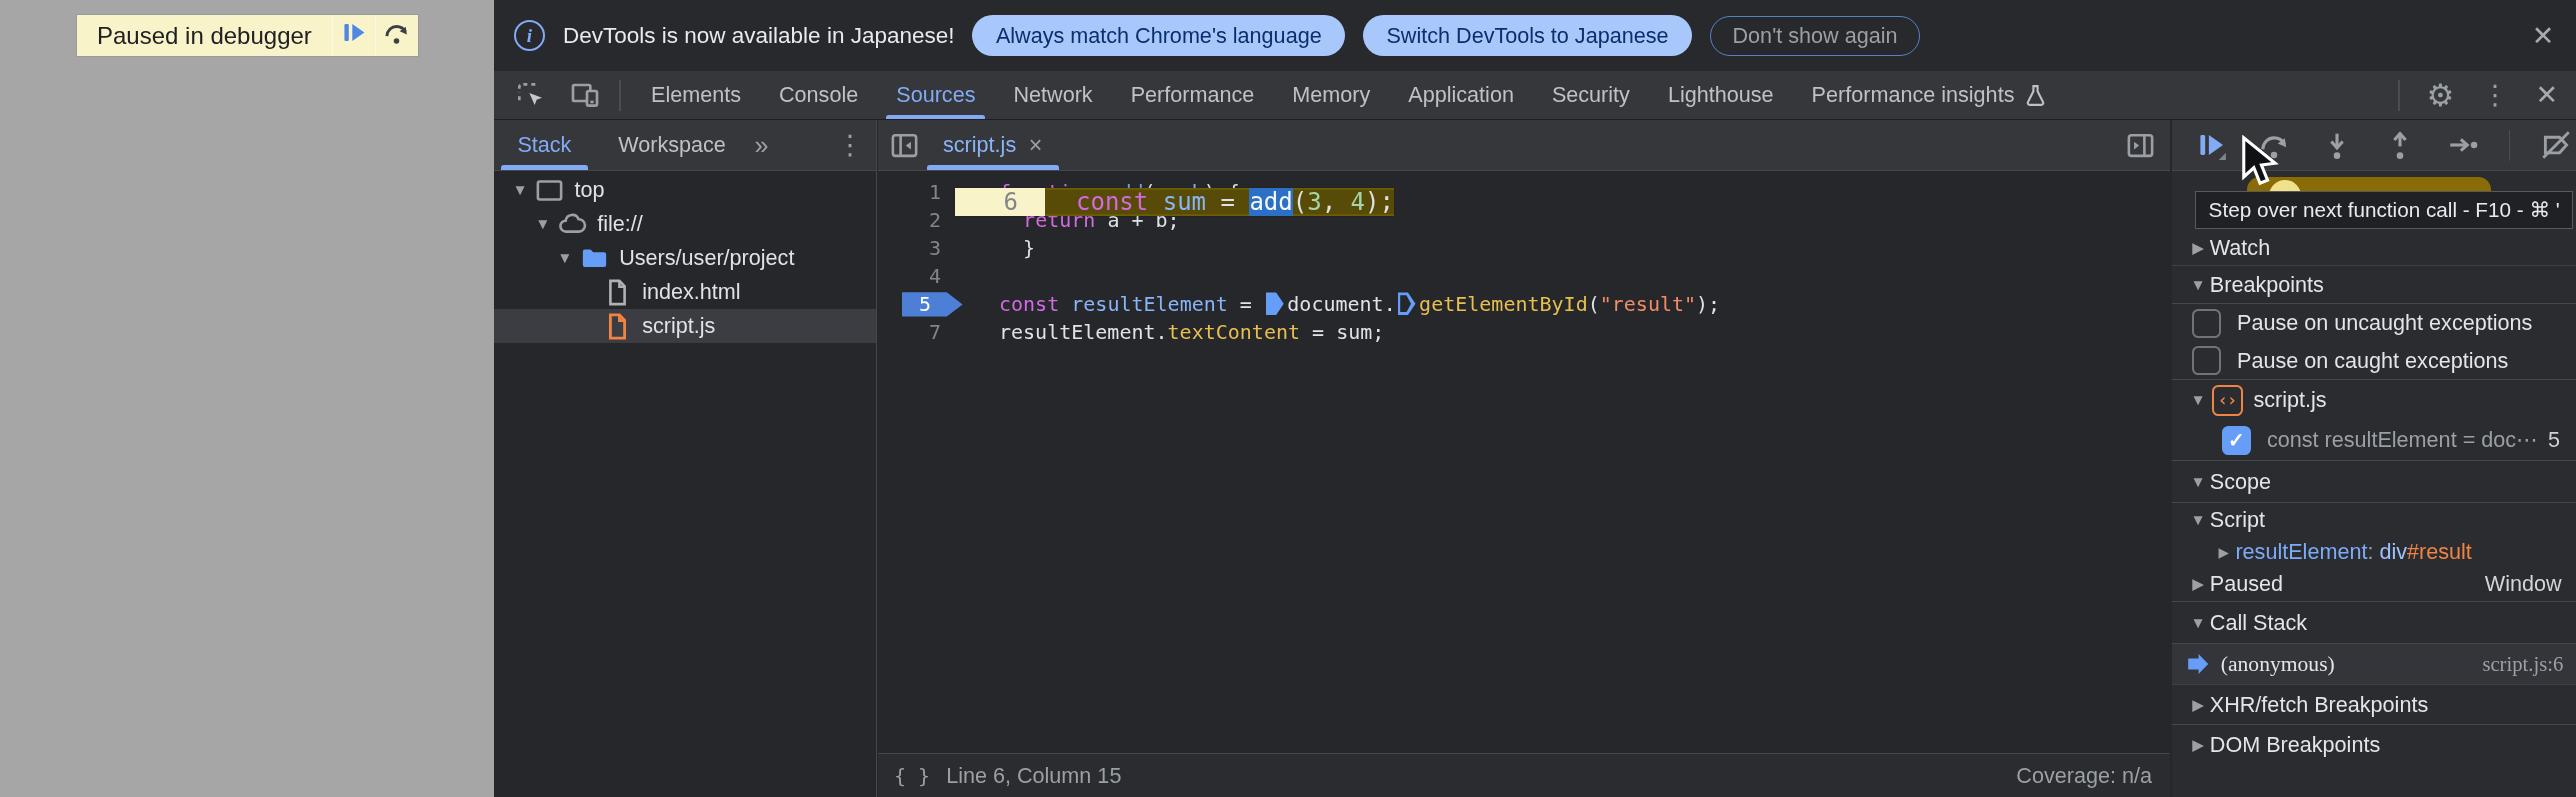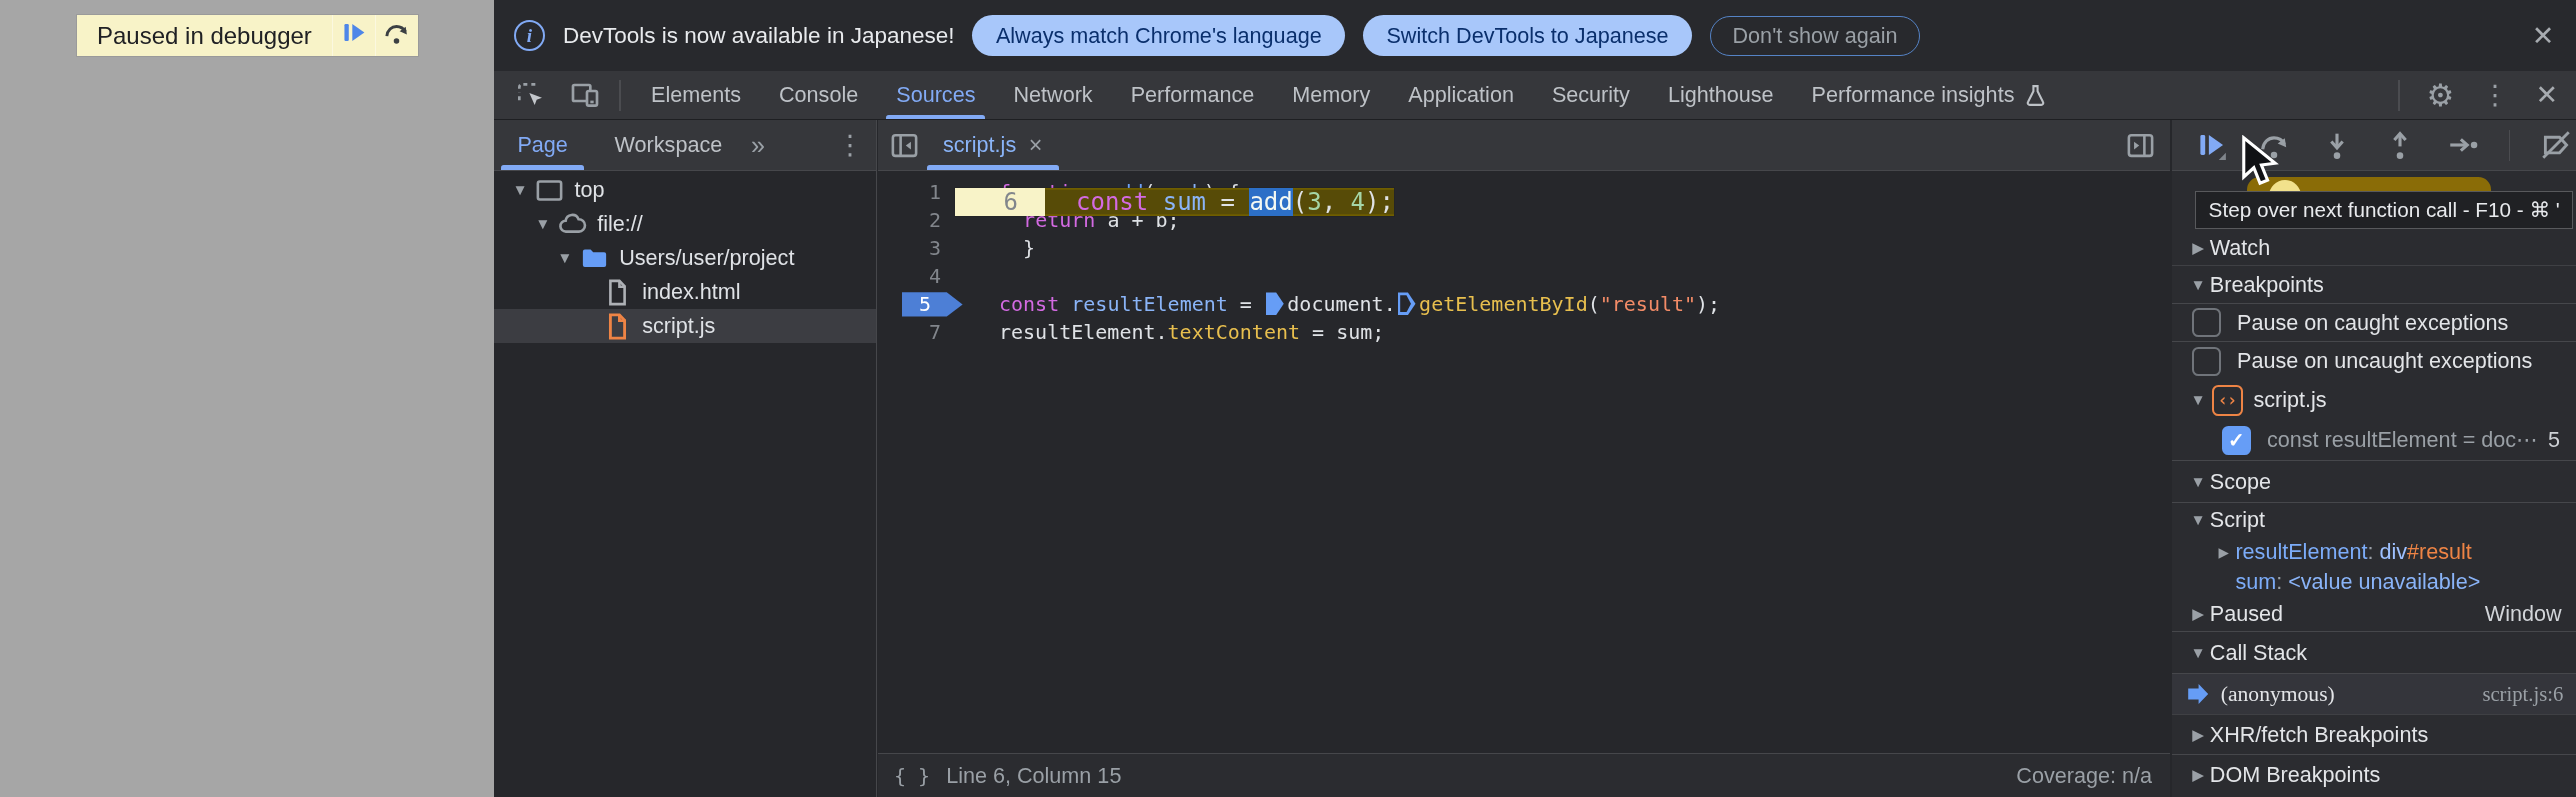--- a/index.html
+++ b/index.html
@@ -248,21 +248,21 @@
         <span class="gear">⚙</span>
         <span class="kebab">⋮</span>
         <span class="xclose">✕</span>
       </div>
     </div>
 
     <div class="panels">
 
       <div class="navigator">
         <div class="subbar">
-          <span class="ntab active">Page</span>
+          <span class="ntab active">Stack</span>
           <span class="ntab">Workspace</span>
           <span class="morechv">»</span>
           <span class="navmenu">⋮</span>
         </div>
         <div class="tree">
             <div class="trow" style="padding-left: 14.4px;">
               <span class="tri">▼</span>
               <span class="ticon">
                 <svg width="31" height="31" viewBox="0 0 24 24" fill="none" stroke="#9aa0a6" stroke-width="2">
                   <rect x="3" y="5" width="18" height="14" rx="1.5"></rect>
@@ -424,27 +424,27 @@
         <div class="sb-row h40 bb-soft">
           <span class="tri">▶</span>
           <span>Watch</span>
         </div>
 
         <div class="sb-row h42 bb">
           <span class="tri">▼</span>
           <span>Breakpoints</span>
         </div>
 
+        <div class="sb-row h42" style="padding-left:20px;">
+          <span class="cb"></span>
+          <span>Pause on uncaught exceptions</span>
+        </div>
         <div class="sb-row h42 bb" style="padding-left:20px;">
           <span class="cb"></span>
           <span>Pause on caught exceptions</span>
-        </div>
-        <div class="sb-row h42" style="padding-left:20px;">
-          <span class="cb"></span>
-          <span>Pause on uncaught exceptions</span>
         </div>
 
         <div class="sb-row h44">
           <span class="tri">▼</span>
           <span class="bpfile">‹›</span>
           <span>script.js</span>
         </div>
         <div class="sb-row h44 bp-entry">
           <span class="cb checked">
               <span>✓</span>
@@ -457,24 +457,20 @@
           <span class="tri">▼</span>
           <span>Scope</span>
         </div>
         <div class="sb-row h38">
           <span class="tri">▼</span>
           <span>Script</span>
         </div>
         <div class="sb-row h33" style="padding-left:40px;">
           <span class="tri sm">▶</span>
           <span class="vtext"><span class="vname">resultElement</span><span class="vcolon">: </span><span class="vtag">div</span><span class="vid">#result</span></span>
-        </div>
-        <div class="sb-row h33" style="padding-left:40px;">
-          <span class="tri sm"></span>
-          <span class="vtext"><span class="vname">sum</span><span class="vcolon">: </span><span class="vval">&lt;value unavailable&gt;</span></span>
         </div>
         <div class="sb-row h38">
           <span class="tri">▶</span>
           <span>Paused</span>
           <span class="rightval">Window</span>
         </div>
 
         <div class="sb-row h48 bt bb">
           <span class="tri">▼</span>
           <span>Call Stack</span>

